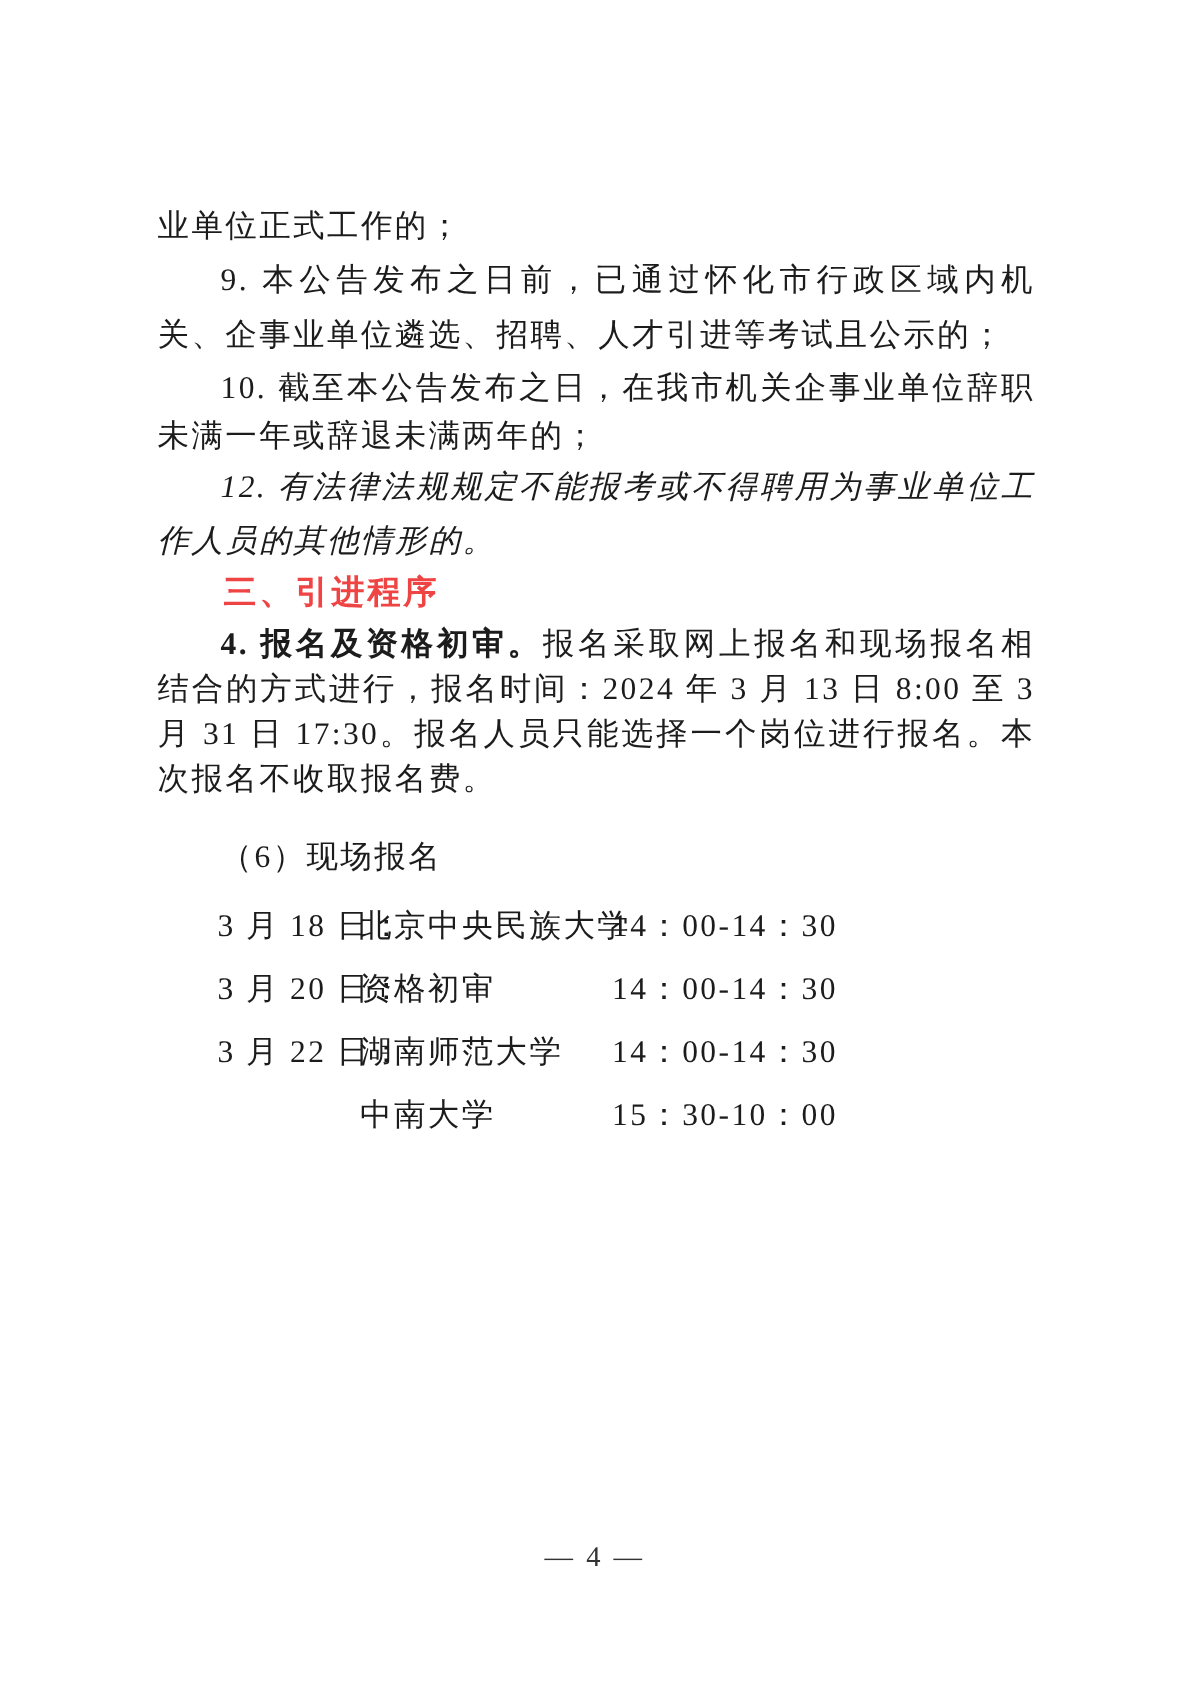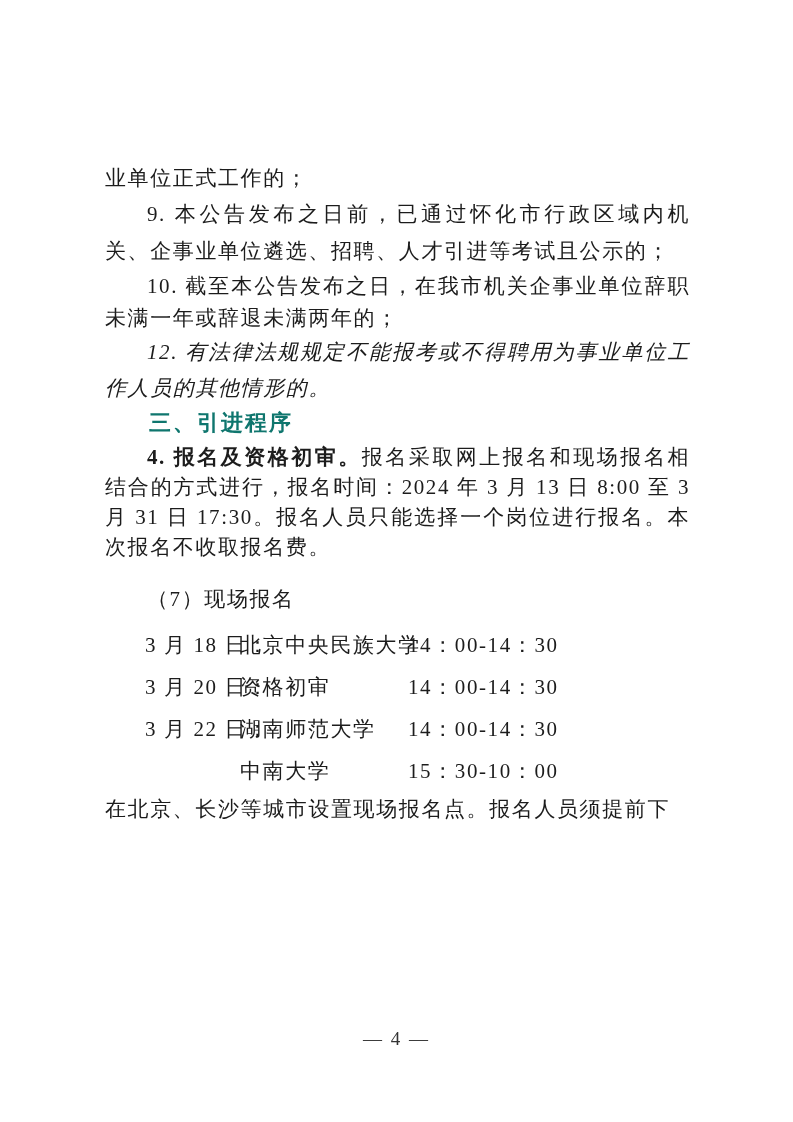--- a/index.html
+++ b/index.html
@@ -8,21 +8,21 @@
     width: 793px;
     height: 1122px;
     background: #ffffff;
     font-family: "Liberation Serif", "DejaVu Serif", serif;
     color: #1c1c1c;
     overflow: hidden;
   }
   .content {
     position: absolute;
     left: 105px;
-    top: 160px;
+    top: 132px;
     width: 585px;
   }
   .content p {
     margin: 0;
     font-size: 21px;
     letter-spacing: 1.6px;
     text-align: justify;
     text-justify: inter-character;
   }
   .cont-line   { line-height: 36px; margin-bottom: 12px; }
@@ -31,21 +31,21 @@
   .lh32        { line-height: 32px; }
   .lh36        { line-height: 36px; font-style: italic; }
   .section-heading {
     margin: 0 0 2px 0;
     text-indent: 2em;
     font-family: "Liberation Sans", "DejaVu Sans", sans-serif;
     font-weight: bold;
     font-size: 22px;
     letter-spacing: 2px;
     line-height: 34px;
-    color: #0f766e;
+    color: #ef4444;
   }
   .lead-bold { font-weight: bold; }
   .para-sub  { text-indent: 2em; line-height: 32px; margin-bottom: 12px !important; }
   .para-step { text-indent: 2em; line-height: 30px; margin-bottom: 22px !important; }
   .onsite    { text-indent: 2em; line-height: 30px; margin-bottom: 10px !important; }
   .schedule  { margin: 0; }
   .sched-row {
     padding-left: 40px;
     height: 42px;
     line-height: 42px;
@@ -79,34 +79,33 @@
 
     <p class="item lh37">9. 本公告发布之日前，已通过怀化市行政区域内机关、企事业单位遴选、招聘、人才引进等考试且公示的；</p>
     <p class="item lh32">10. 截至本公告发布之日，在我市机关企事业单位辞职未满一年或辞退未满两年的；</p>
     <p class="item lh36">12. 有法律法规规定不能报考或不得聘用为事业单位工作人员的其他情形的。</p>
 
     <h3 class="section-heading">三、引进程序</h3>
 
 
     <p class="para-step"><span class="lead-bold">4. 报名及资格初审。</span><span>报名采取网上报名和现场报名相结合的方式进行，报名时间：2024 年 3 月 13 日 8:00 至 3 月 31 日 17:30。报名人员只能选择一个岗位进行报名。本次报名不收取报名费。</span></p>
 
-    <p class="onsite">（7）现场报名</p>
+    <p class="onsite">（6）现场报名</p>
 
     <div class="schedule">
       <div class="sched-row">
         <span class="sched-date">3 月 18 日：</span><span class="sched-loc">北京中央民族大学</span><span class="sched-time">14：00-14：30</span>
       </div>
       <div class="sched-row">
         <span class="sched-date">3 月 20 日：</span><span class="sched-loc">资格初审</span><span class="sched-time">14：00-14：30</span>
       </div>
       <div class="sched-row">
         <span class="sched-date">3 月 22 日：</span><span class="sched-loc">湖南师范大学</span><span class="sched-time">14：00-14：30</span>
       </div>
       <div class="sched-row">
         <span class="sched-date"></span><span class="sched-loc">中南大学</span><span class="sched-time">15：30-10：00</span>
       </div>
     </div>
 
-    <p class="closing">在北京、长沙等城市设置现场报名点。报名人员须提前下</p>
   </div>
 
   <div class="footer">— 4 —</div>
 </div>
 
 </body></html>

